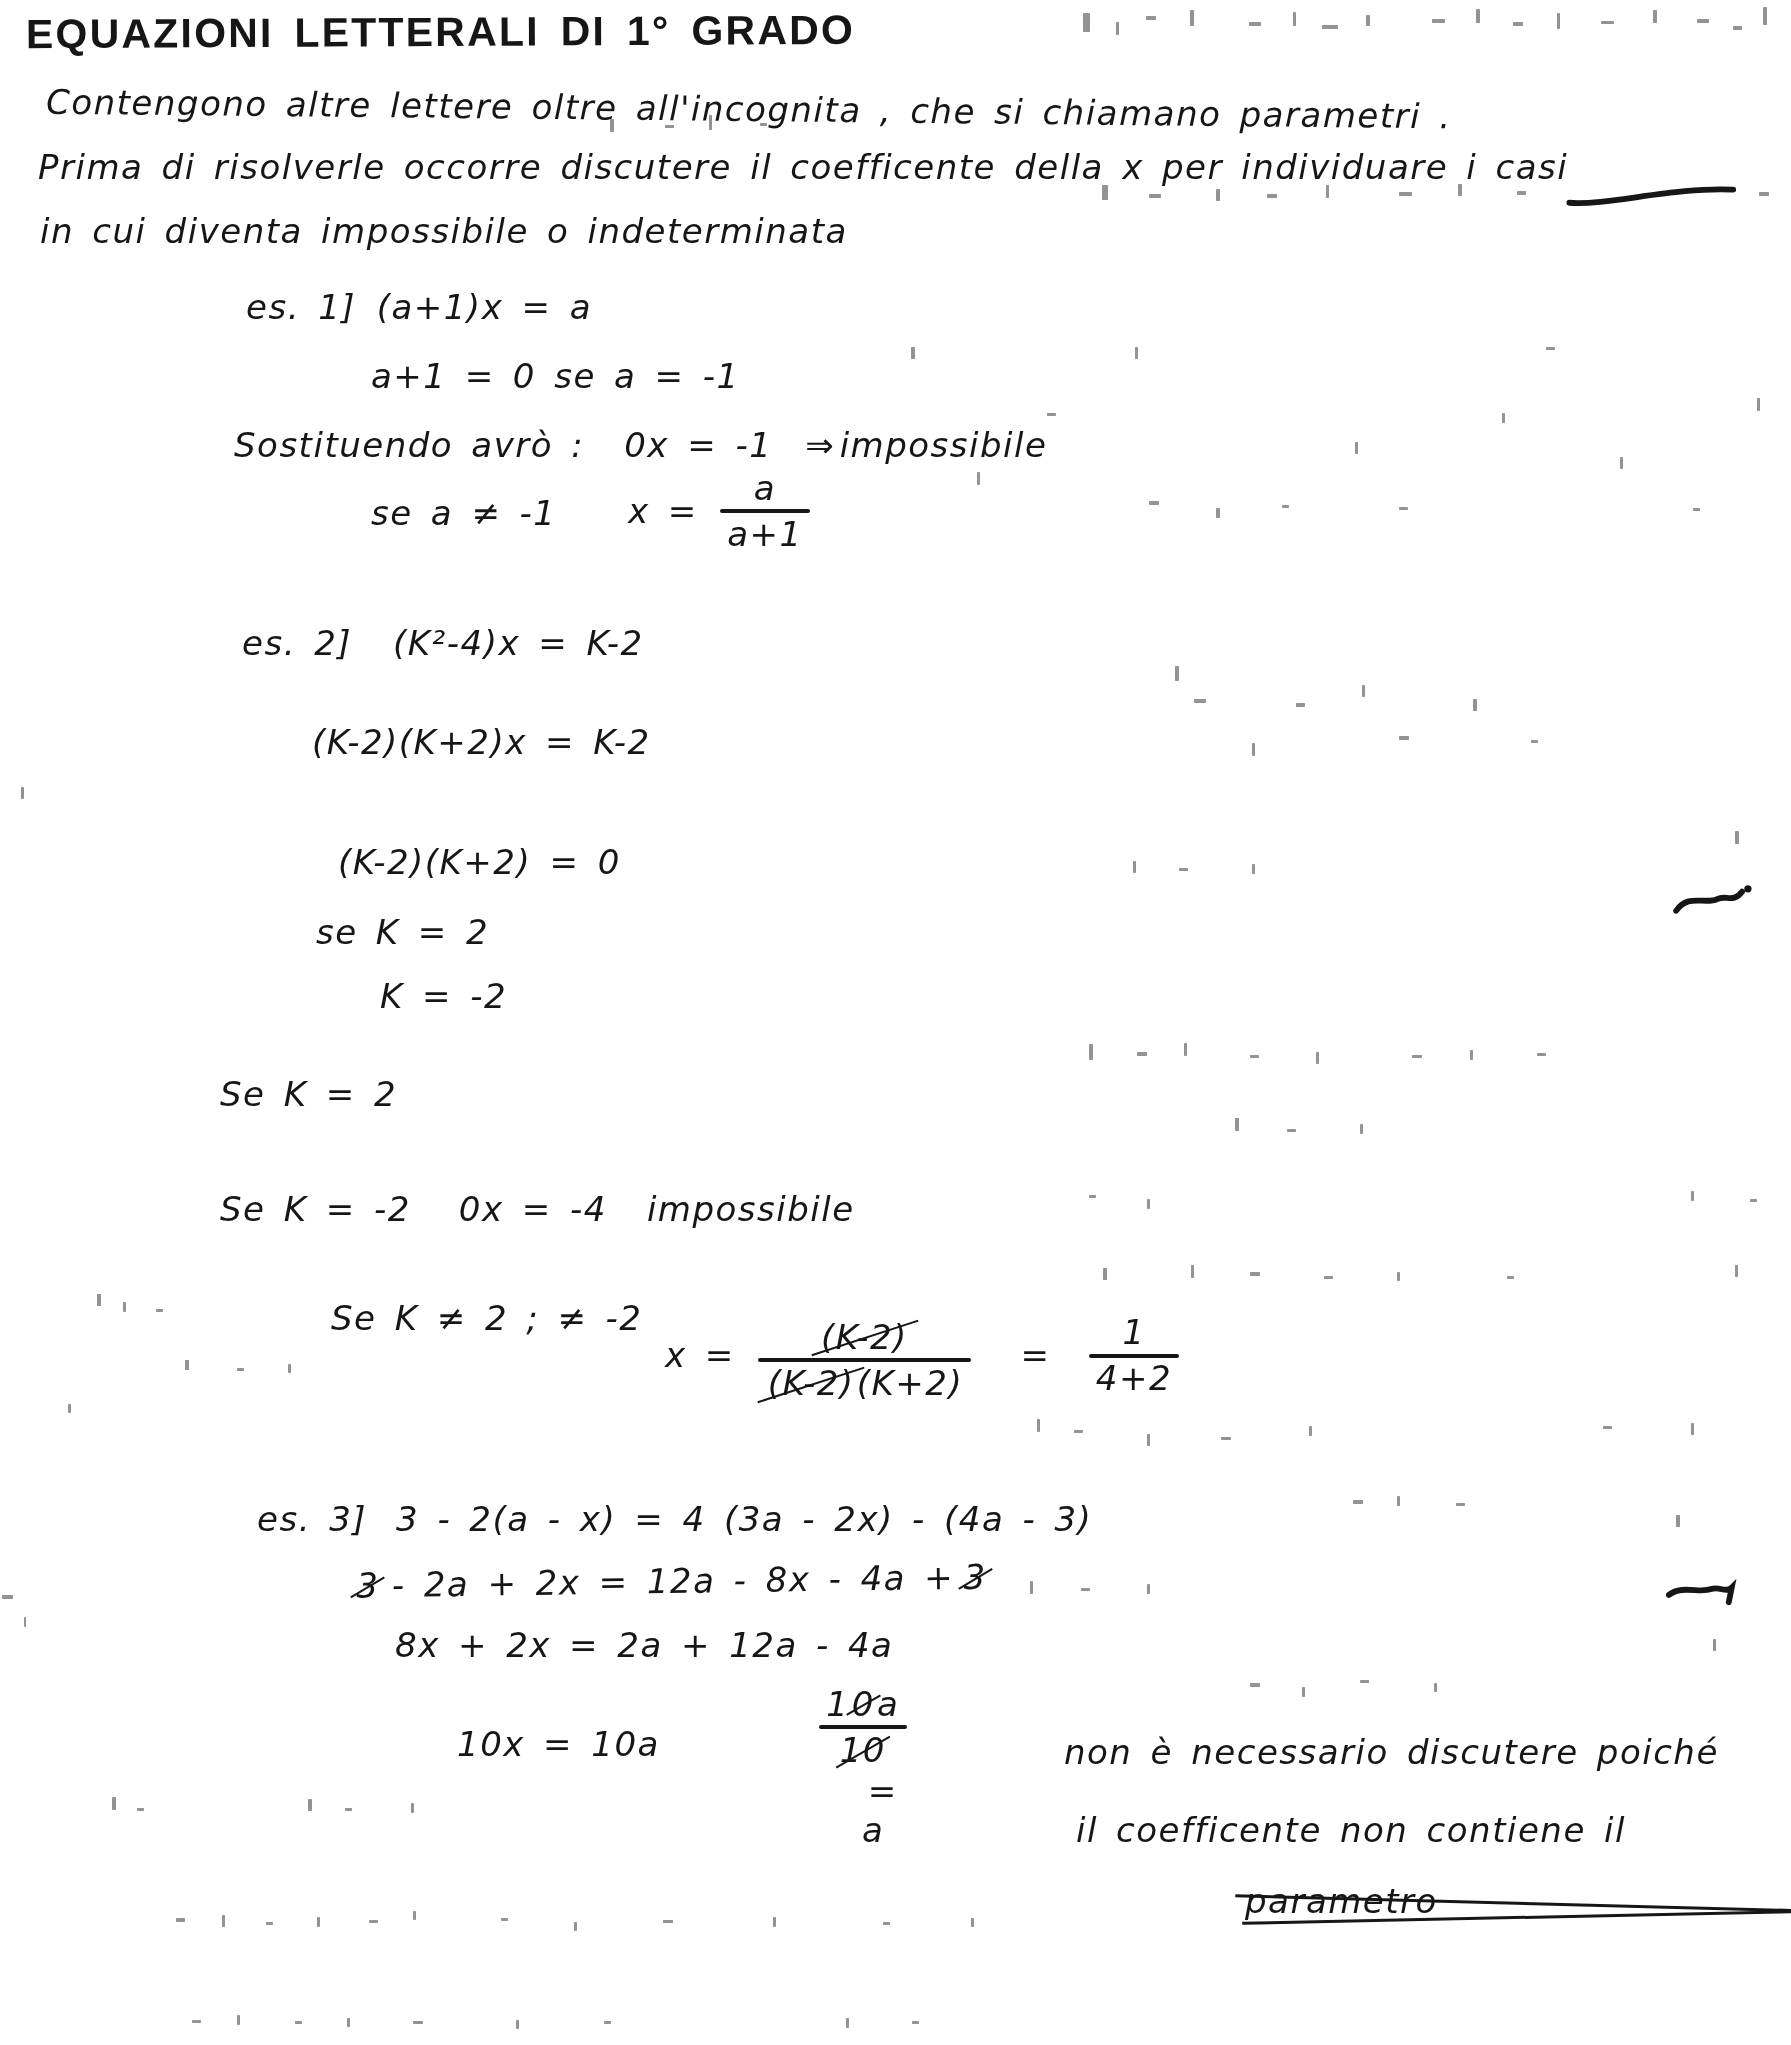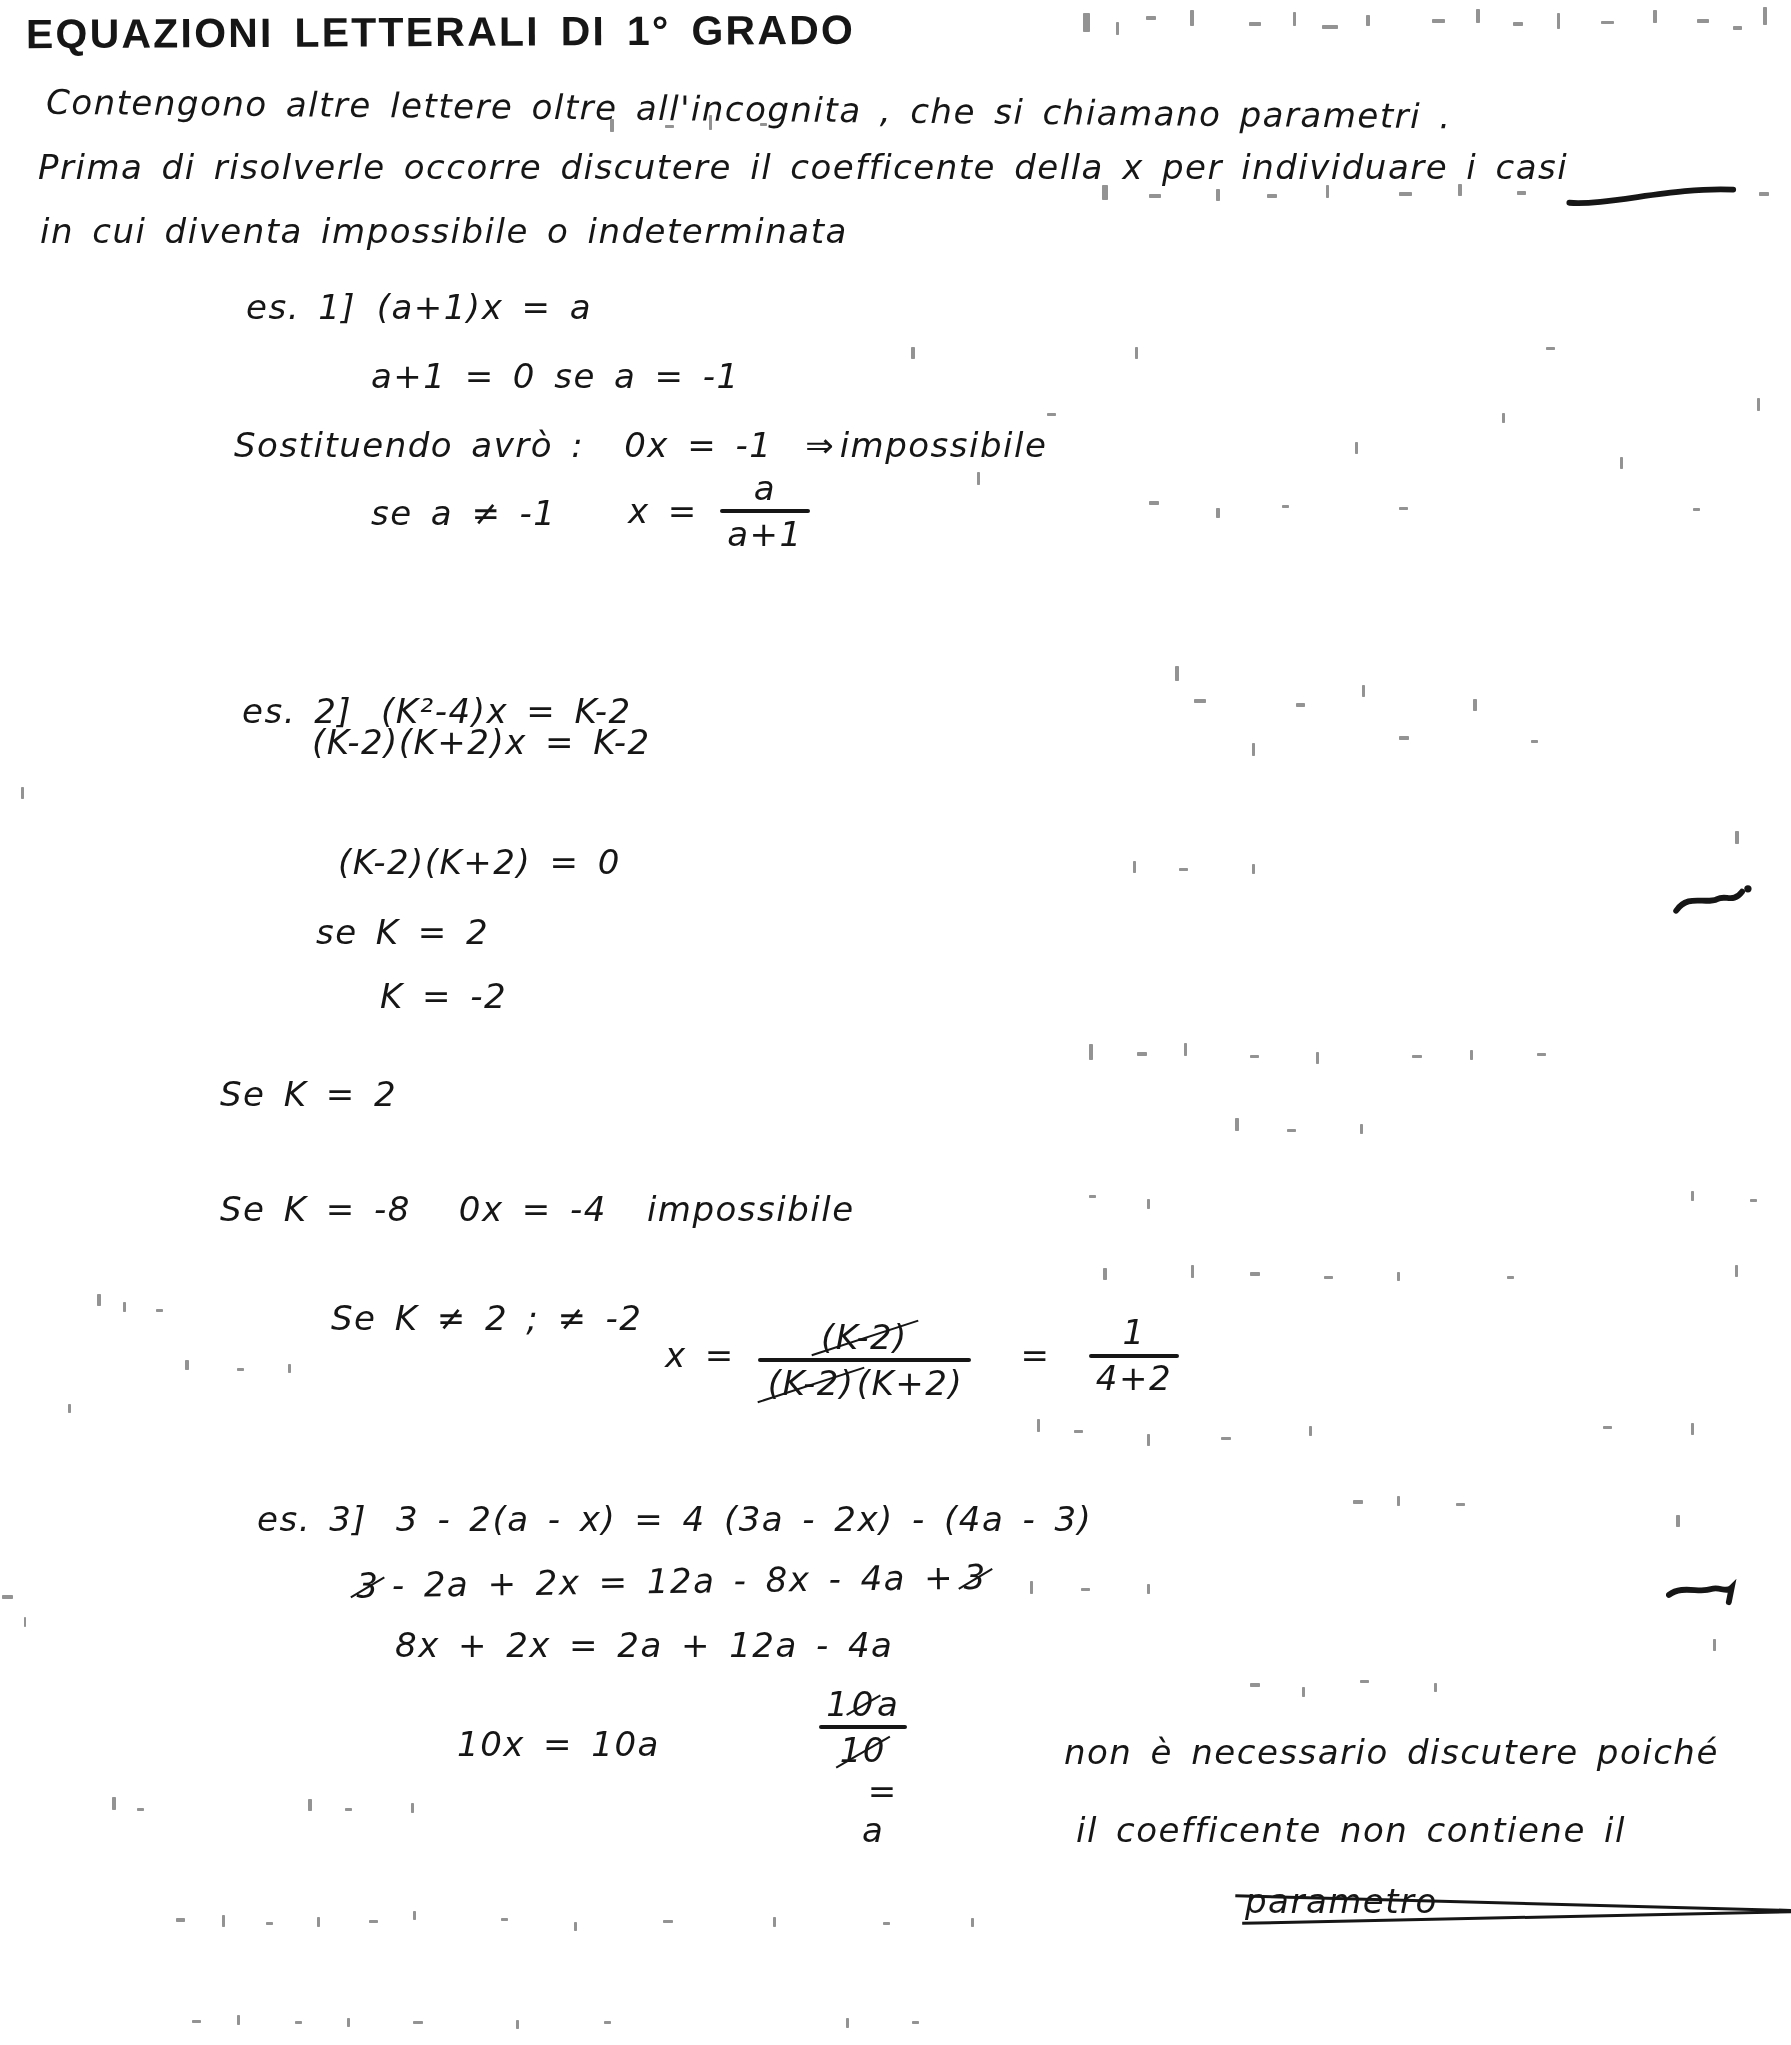--- a/index.html
+++ b/index.html
@@ -87,38 +87,38 @@
 
   <div class="hw row" style="left:628px;top:467px;">
     <span>x =</span>
     <span class="frac" style="margin-left:22px;">
       <span class="num">a</span>
       <span class="bar"></span>
       <span class="den">a+1</span>
     </span>
   </div>
 
-  <div class="hw row" style="left:242px;top:692px;">
+  <div class="hw row" style="left:242px;top:624px;gap:12px;">
     <span>es. 2]</span>
     <span style="margin-left:29px;">(K²-4)x = K-2</span>
   </div>
 
   <div class="hw" style="left:312px;top:723px;">(K-2)(K+2)x = K-2</div>
 
   <div class="hw" style="left:338px;top:843px;">(K-2)(K+2) = 0</div>
 
   <div class="hw" style="left:316px;top:913px;">se K = 2</div>
 
   <div class="hw" style="left:380px;top:977px;">K = -2</div>
 
   <div class="hw" style="left:220px;top:1075px;">Se K = 2</div>
 
 
   <div class="hw row" style="left:220px;top:1190px;">
-    <span>Se K = -8</span>
+    <span>Se K = -2</span>
     <span style="margin-left:48px;">0x = -4</span>
     <span style="margin-left:40px;">impossibile</span>
   </div>
 
   <div class="hw" style="left:331px;top:1299px;">Se K ≠ 2 ; ≠ -2</div>
 
   <div class="hw row" style="left:665px;top:1307px;">
     <span>x =</span>
     <span class="frac" style="margin-left:23.5px;margin-top:9px;">
       <span class="num">

